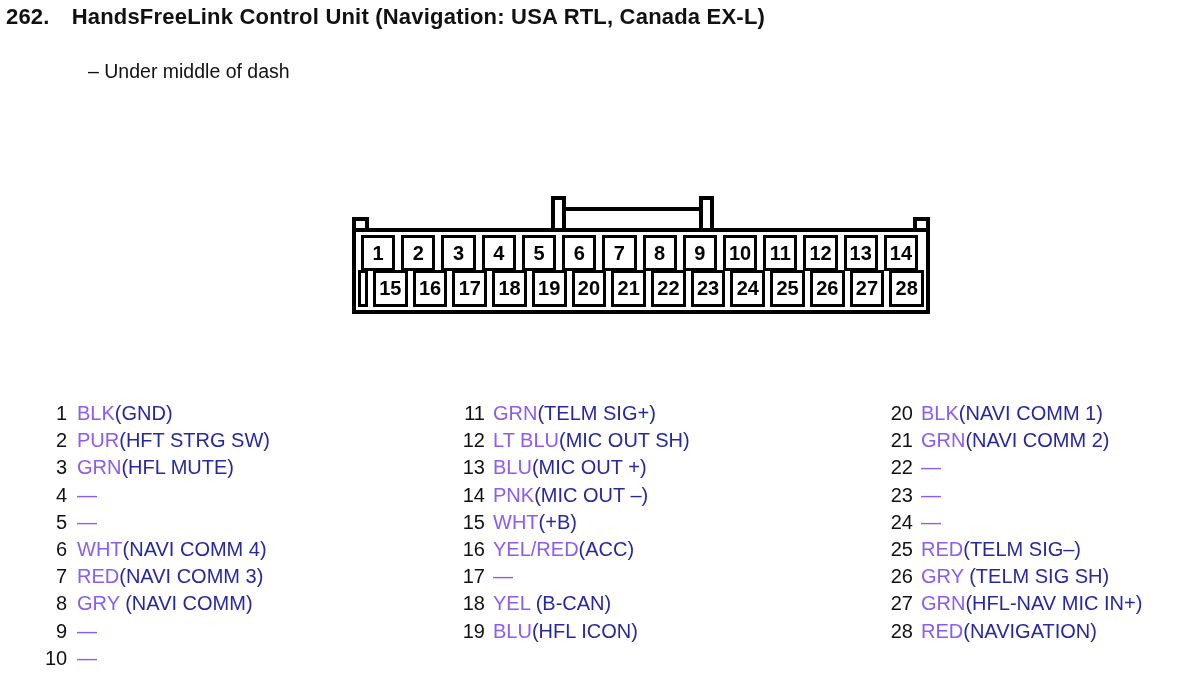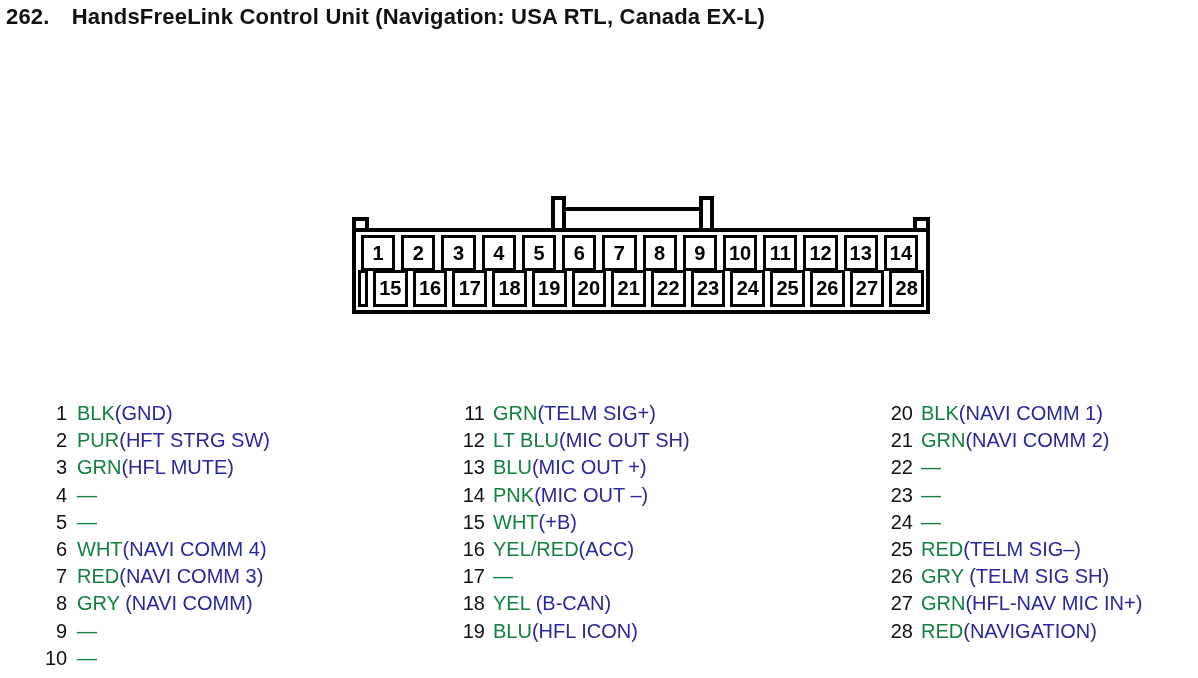--- a/index.html
+++ b/index.html
@@ -73,32 +73,32 @@
     white-space: pre;
   }
   .legend-col-1 { left: 45px; }
   .legend-col-2 { left: 459px; }
   .legend-col-3 { left: 883px; }
   .legend-row { display: flex; }
   .pin-num { text-align: right; margin-right: 10px; flex: 0 0 auto; }
   .legend-col-1 .pin-num { width: 22px; }
   .legend-col-2 .pin-num { width: 26px; margin-right: 8px; }
   .legend-col-3 .pin-num { width: 30px; margin-right: 8px; }
-  .wire-color { color: #15803d; }
+  .wire-color { color: #8b5cf6; }
   .signal-name { color: var(--signal-blue, #28289e); }
 </style>
 </head>
 <body>
 
 <div class="title-row">
   <span class="title-num">262.</span>
   <span>HandsFreeLink Control Unit (Navigation: USA RTL, Canada EX-L)</span>
 </div>
 
-<div class="notes"></div>
+<div class="notes"><div>– Under middle of dash</div></div>
 
 <div class="connector">
   <div class="latch-bar"></div>
   <div class="latch-rail rail-left"></div>
   <div class="latch-rail rail-right"></div>
   <div class="side-tab tab-left"></div>
   <div class="side-tab tab-right"></div>
   <div class="conn-body">
     <div class="pin-row pin-row-top">
         <div class="pin-cell">1</div>

